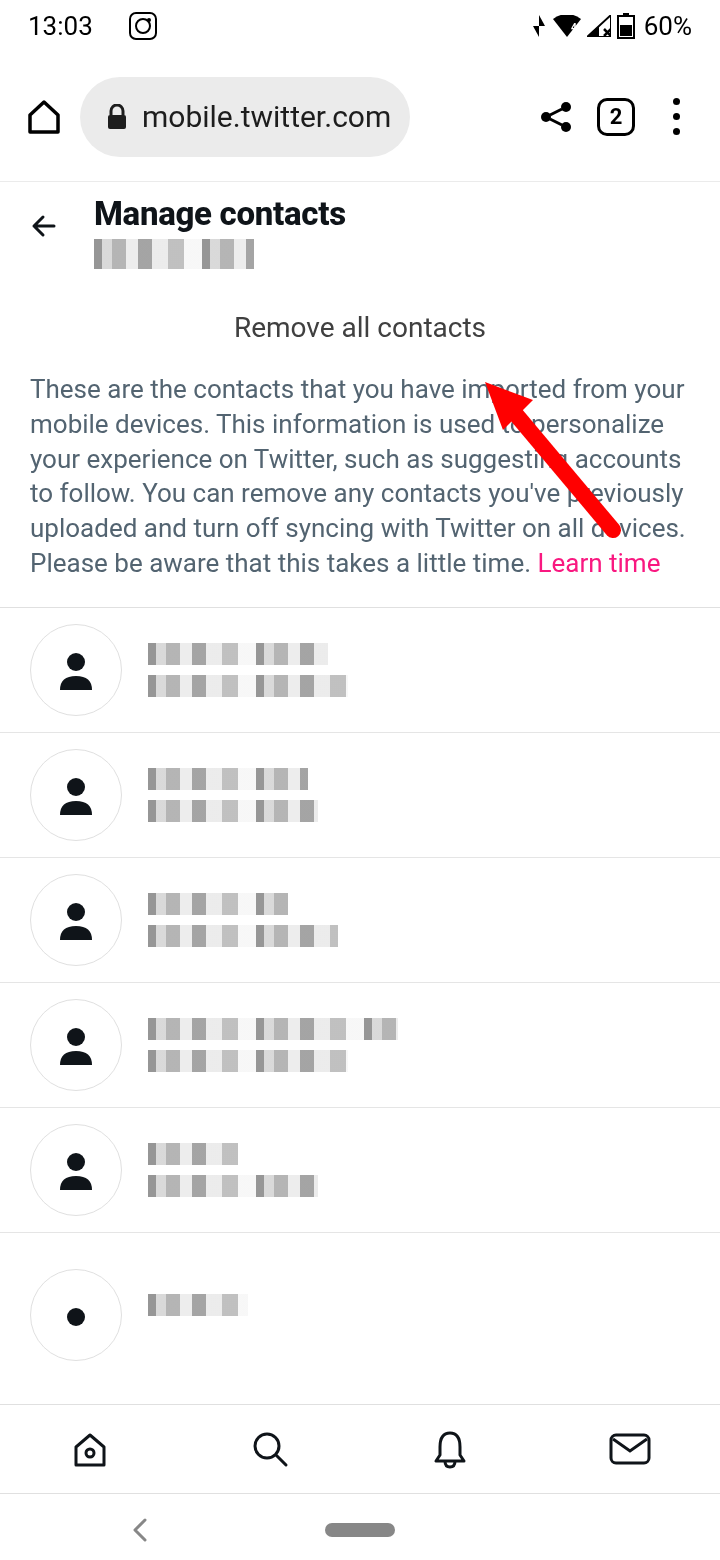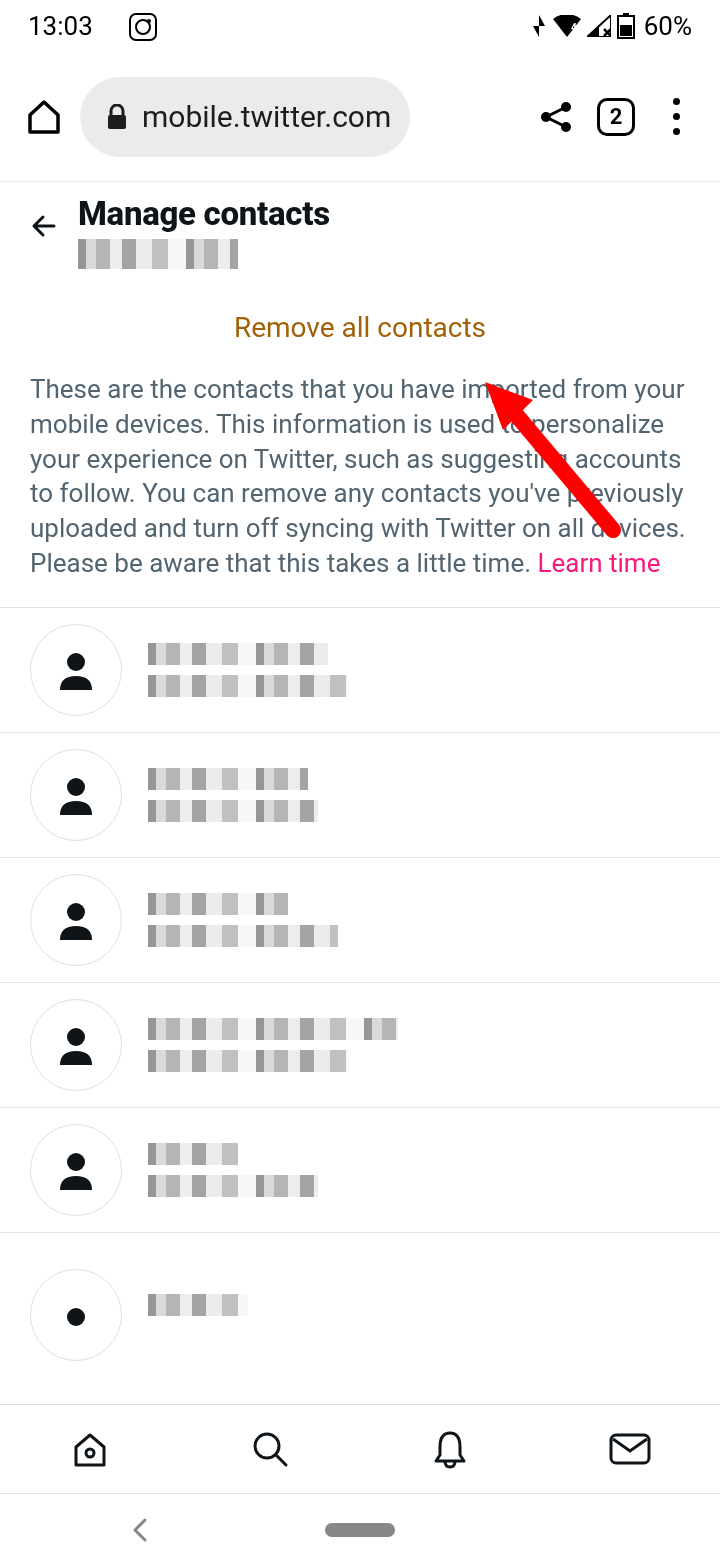--- a/index.html
+++ b/index.html
@@ -1,36 +1,36 @@
 <!DOCTYPE html>
 <html><head>
 <meta charset="utf-8">
 <style>
   * { box-sizing: border-box; margin: 0; padding: 0; }
   body { width: 720px; height: 1560px; font-family: -apple-system, BlinkMacSystemFont, "Segoe UI", Roboto, Helvetica, Arial, sans-serif; background: #fff; overflow: hidden; position: relative; }
   .status-bar { height: 52px; display: flex; align-items: center; justify-content: space-between; padding: 0 28px; font-size: 26px; color: #000; }
-  .status-left { display: flex; align-items: flex-end; gap: 36px; }
+  .status-left { display: flex; align-items: center; gap: 36px; }
   .status-right { display: flex; align-items: center; gap: 6px; }
   .instagram-icon { width: 28px; height: 28px; border: 2.5px solid #000; border-radius: 7px; position: relative; }
   .instagram-icon::after { content:""; position:absolute; width:12px; height:12px; border:2.5px solid #000; border-radius:50%; top:50%; left:50%; transform:translate(-50%,-50%); }
   .instagram-icon::before { content:""; position:absolute; width:4px; height:4px; background:#000; border-radius:50%; top:4px; right:4px; }
   .browser-bar { height: 130px; display:flex; align-items:center; padding:0 20px; gap: 12px; border-bottom:1px solid rgba(0,0,0,0.08); }
   .home-icon { width:48px; height:48px; display:flex; align-items:center; justify-content:center; }
   .url-pill { flex:0 0 330px; height:80px; background:#ebebeb; border-radius:40px; display:flex; align-items:center; padding:0 26px; gap:14px; color:#1d1d1d; font-size:30px; overflow:hidden; white-space:nowrap; }
   .lock-svg { flex-shrink:0; }
   .browser-spacer { flex:1; }
   .share-icon, .tabs-icon, .menu-dots { width:48px; height:48px; display:flex; align-items:center; justify-content:center; }
   .tabs-icon .box { width:38px; height:38px; border:3px solid #000; border-radius:10px; display:flex; align-items:center; justify-content:center; font-weight:700; font-size:22px; }
   .menu-dots .dot { width:7px; height:7px; background:#000; border-radius:50%; margin:4px 0; }
-  .page-header { display:flex; align-items:flex-start; padding:12px 18px 8px 18px; gap: 8px; }
+  .page-header { display:flex; align-items:flex-start; padding:12px 18px 8px 18px; gap: 24px; }
   .back-btn { width:52px; height:52px; display:flex; align-items:center; justify-content:center; margin-top:6px; }
   .title-block { display:flex; flex-direction:column; }
   .page-title { font-size:33px; font-weight:800; color:#0f1419; letter-spacing:-0.3px; }
   .pixelated-sub { margin-top:6px; height:30px; width:160px; }
-  .remove-all { text-align:center; font-size:28px; color:#a16207; padding:34px 0 28px 0; }
+  .remove-all { text-align:center; font-size:28px; color:#404040; padding:34px 0 28px 0; }
   .desc { padding:0 30px 26px 30px; font-size:26px; line-height:1.34; color:#536471; }
   .desc a { color:#f91880; text-decoration:none; }
   .divider { height:1px; background:rgba(0,0,0,0.12); }
   .contact-row { display:flex; align-items:center; padding:16px 30px; gap:26px; border-bottom:1px solid rgba(0,0,0,0.1); }
   .avatar { width:92px; height:92px; border:1px solid #e0e0e0; border-radius:50%; display:flex; align-items:center; justify-content:center; flex-shrink:0; background:#fff; }
   .pixel-block { display:flex; flex-direction:column; gap:10px; }
   .pixel-line { height:22px; width:180px; }
   .pixel-line.w2 { width:200px; }
   .pixel-line.w3 { width:250px; }
   .bottom-nav { position:absolute; bottom:66px; left:0; right:0; height:90px; border-top:1px solid rgba(0,0,0,0.12); border-bottom:1px solid rgba(0,0,0,0.12); display:flex; background:#fff; }

